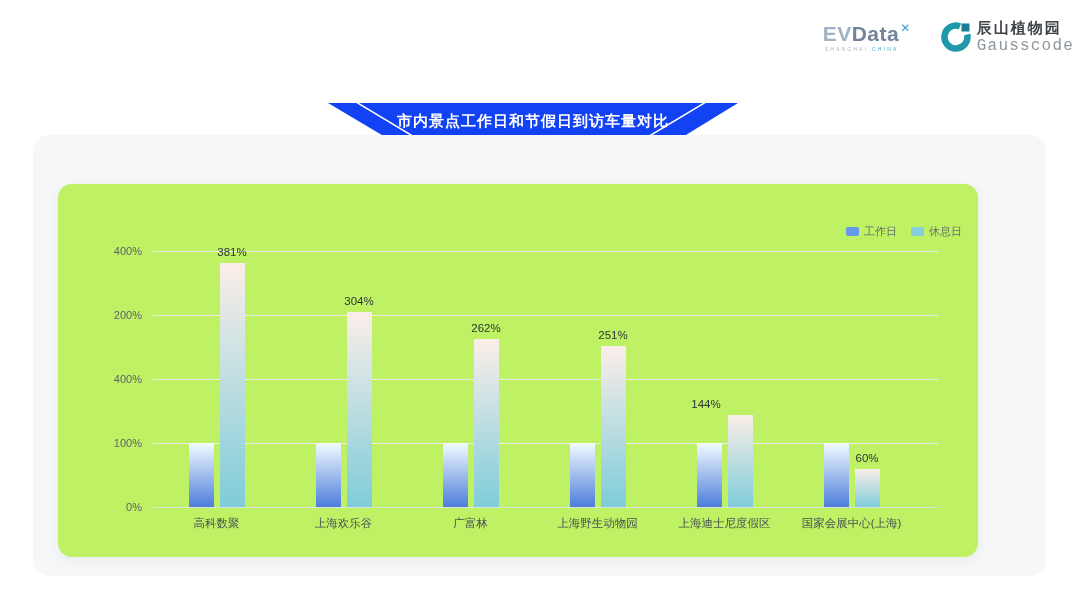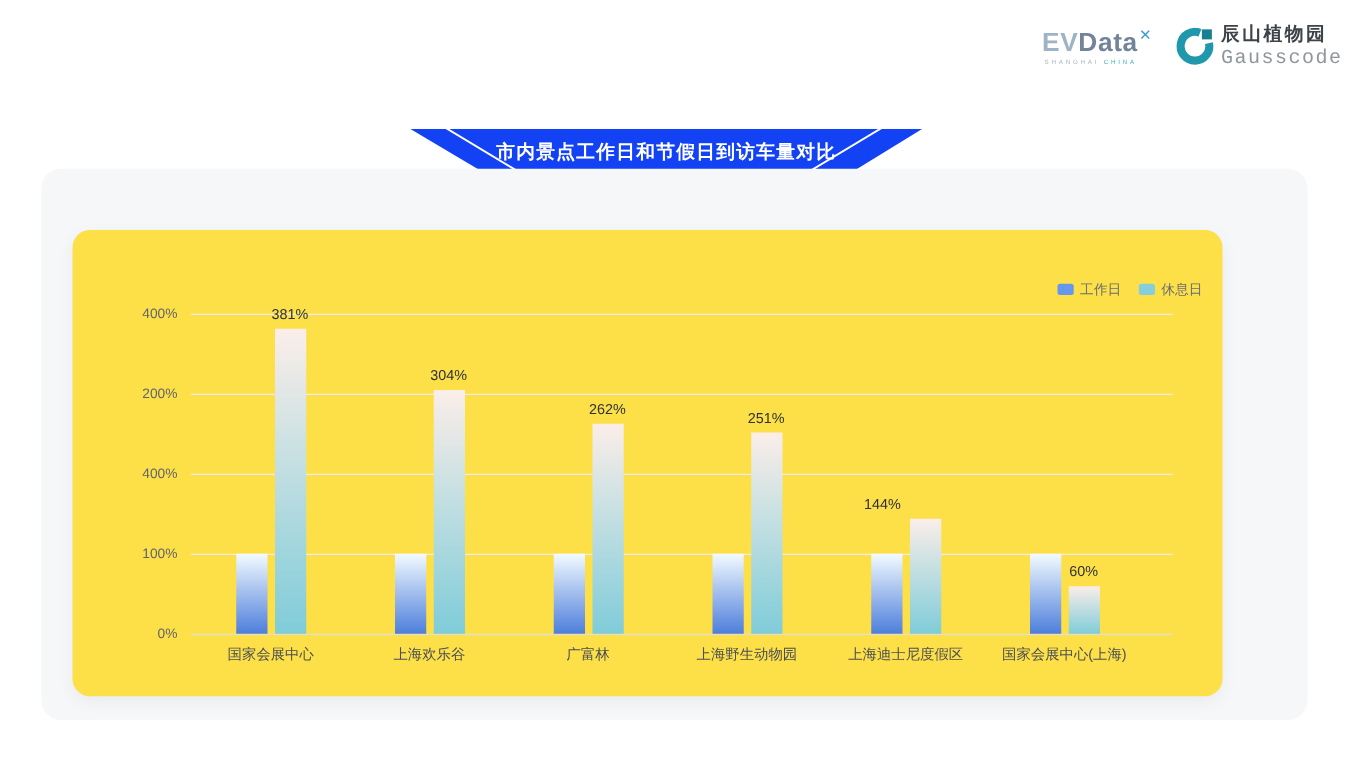--- a/index.html
+++ b/index.html
@@ -1,21 +1,21 @@
 <!DOCTYPE html>
 <html><head>
 <meta charset="utf-8">
 <style>
   html,body{margin:0;padding:0;}
   body{
     width:1080px;height:608px;position:relative;background:#ffffff;
     font-family:"Liberation Sans","DejaVu Sans",sans-serif;overflow:hidden;
   }
   
-  .logos{position:absolute;top:20px;right:6px;display:flex;align-items:center;gap:19px;}
+  .logos{position:absolute;top:20px;right:6px;display:flex;align-items:center;gap:30px;}
   .evdata{display:flex;flex-direction:column;line-height:1;}
   .evdata-line{font-weight:bold;font-size:21px;letter-spacing:.5px;}
   .evdata-line .ev{color:#9fb3c6;}
   .evdata-line .dat{color:#72839a;}
   .evdata-line .sup{color:#3d9bd1;font-size:12px;vertical-align:9px;margin-left:1px;font-weight:bold;}
   .evdata-tag{font-size:5px;letter-spacing:2.2px;color:#aab4c0;margin-top:3px;padding-left:2px;}
   .evdata-tag .tag-cn{color:#3fb0c4;}
   .gauss{display:flex;align-items:center;gap:6px;}
   .gmark{width:30px;height:30px;display:inline-block;}
   .gtext{display:flex;flex-direction:column;line-height:1;}
@@ -28,21 +28,21 @@
     clip-path:polygon(0 0,100% 0,85.3% 100%,15.2% 100%);
     display:flex;align-items:center;justify-content:center;
   }
   .slash{position:absolute;top:-4px;bottom:-4px;width:3px;background:#ffffff;}
   .s1{left:14.5%;transform:skewX(59deg);}
   .s2{left:84%;transform:skewX(-59deg);}
   .banner-title{color:#ffffff;font-size:15px;font-weight:bold;letter-spacing:1px;position:relative;z-index:2;}
   
   .panel{position:absolute;left:33px;top:135px;width:1013px;height:441px;background:#f6f7f9;border-radius:16px;}
   .card{
-    position:absolute;left:25px;top:49px;width:920px;height:373px;background:#fde047;
+    position:absolute;left:25px;top:49px;width:920px;height:373px;background:#bef264;
     border-radius:14px;box-shadow:0 4px 14px rgba(0,0,0,.05);
   }
   
   .legend{position:absolute;top:40px;right:16px;display:flex;gap:14px;align-items:center;z-index:5;}
   .legend-item{display:flex;align-items:center;gap:5px;font-size:11px;color:#676d75;cursor:pointer;}
   .lmark{width:13px;height:9px;border-radius:2px;display:inline-block;}
   
   .plot{position:absolute;inset:0;}
   .gridline{position:absolute;height:1px;background:#ededef;}
   .gridline.baseline{background:#dcdfe3;}
@@ -102,21 +102,21 @@
           <div class="ytick" style="top: 253px;">100%</div>
           <div class="gridline" style="top: 195px; left: 95px; width: 785px;"></div>
           <div class="ytick" style="top: 189px;">400%</div>
           <div class="gridline" style="top: 131px; left: 95px; width: 785px;"></div>
           <div class="ytick" style="top: 125px;">200%</div>
           <div class="gridline" style="top: 67px; left: 95px; width: 785px;"></div>
           <div class="ytick" style="top: 61px;">400%</div>
           <div class="bar" style="left: 130.5px; width: 25px; top: 259px; height: 64px; background: linear-gradient(rgb(243, 251, 255) 0%, rgb(77, 126, 219) 100%);"></div>
           <div class="bar" style="left: 161.5px; width: 25px; top: 79.16px; height: 243.84px; background: linear-gradient(rgb(251, 238, 233) 0%, rgb(127, 204, 217) 100%);"></div>
           <div class="bar-label" style="left: 144px; top: 62.16px;">381%</div>
-          <div class="cat-label" style="left: 88.5px; top: 332px;">国家会展中心</div>
+          <div class="cat-label" style="left: 88.5px; top: 332px;">高科数聚</div>
           <div class="bar" style="left: 257.5px; width: 25px; top: 259px; height: 64px; background: linear-gradient(rgb(243, 251, 255) 0%, rgb(77, 126, 219) 100%);"></div>
           <div class="bar" style="left: 288.5px; width: 25px; top: 128.44px; height: 194.56px; background: linear-gradient(rgb(251, 238, 233) 0%, rgb(127, 204, 217) 100%);"></div>
           <div class="bar-label" style="left: 271px; top: 111.44px;">304%</div>
           <div class="cat-label" style="left: 215.5px; top: 332px;">上海欢乐谷</div>
           <div class="bar" style="left: 384.5px; width: 25px; top: 259px; height: 64px; background: linear-gradient(rgb(243, 251, 255) 0%, rgb(77, 126, 219) 100%);"></div>
           <div class="bar" style="left: 415.5px; width: 25px; top: 155.32px; height: 167.68px; background: linear-gradient(rgb(251, 238, 233) 0%, rgb(127, 204, 217) 100%);"></div>
           <div class="bar-label" style="left: 398px; top: 138.32px;">262%</div>
           <div class="cat-label" style="left: 342.5px; top: 332px;">广富林</div>
           <div class="bar" style="left: 511.5px; width: 25px; top: 259px; height: 64px; background: linear-gradient(rgb(243, 251, 255) 0%, rgb(77, 126, 219) 100%);"></div>
           <div class="bar" style="left: 542.5px; width: 25px; top: 162.36px; height: 160.64px; background: linear-gradient(rgb(251, 238, 233) 0%, rgb(127, 204, 217) 100%);"></div>

